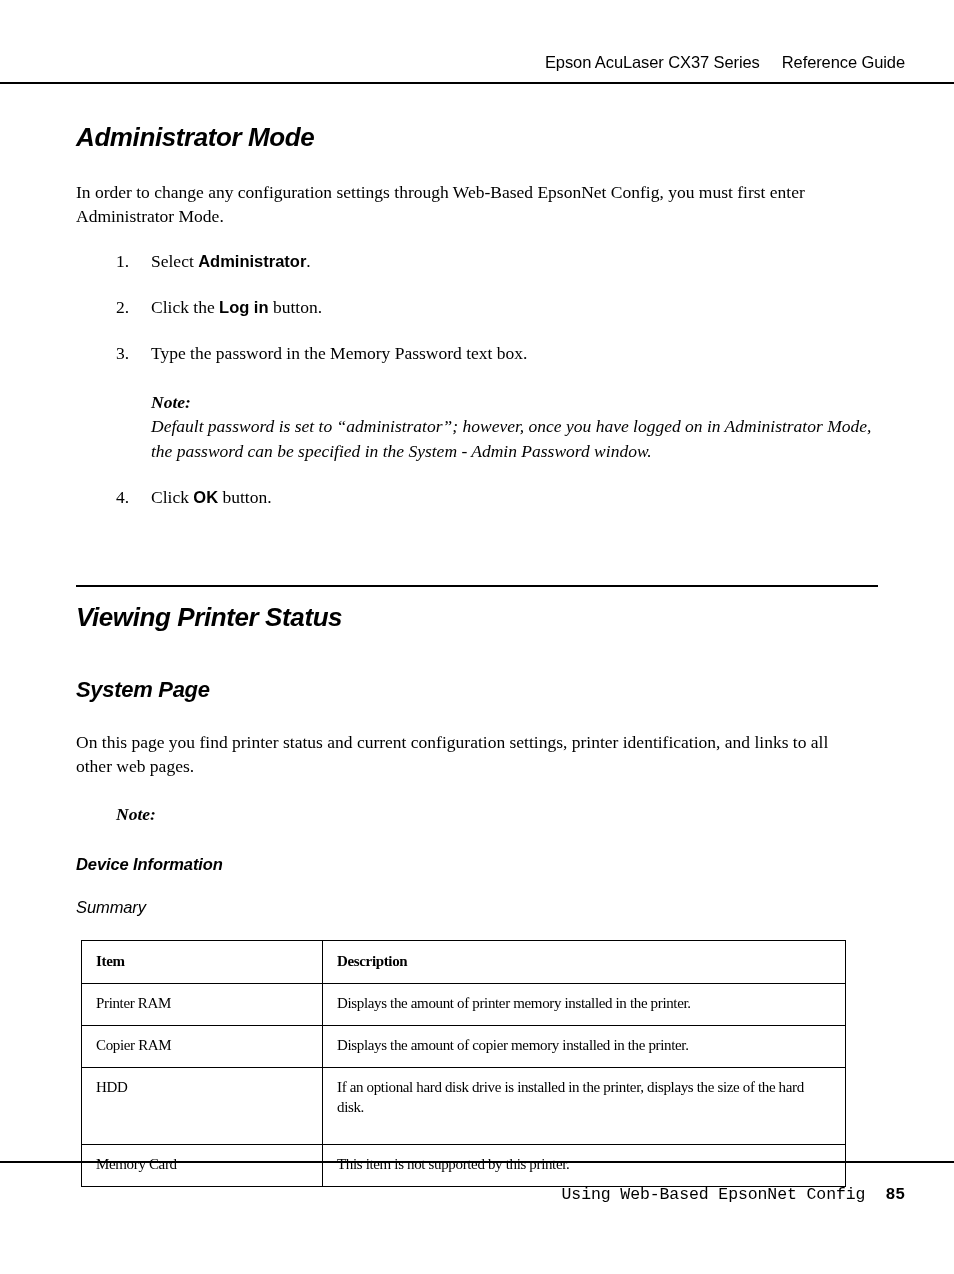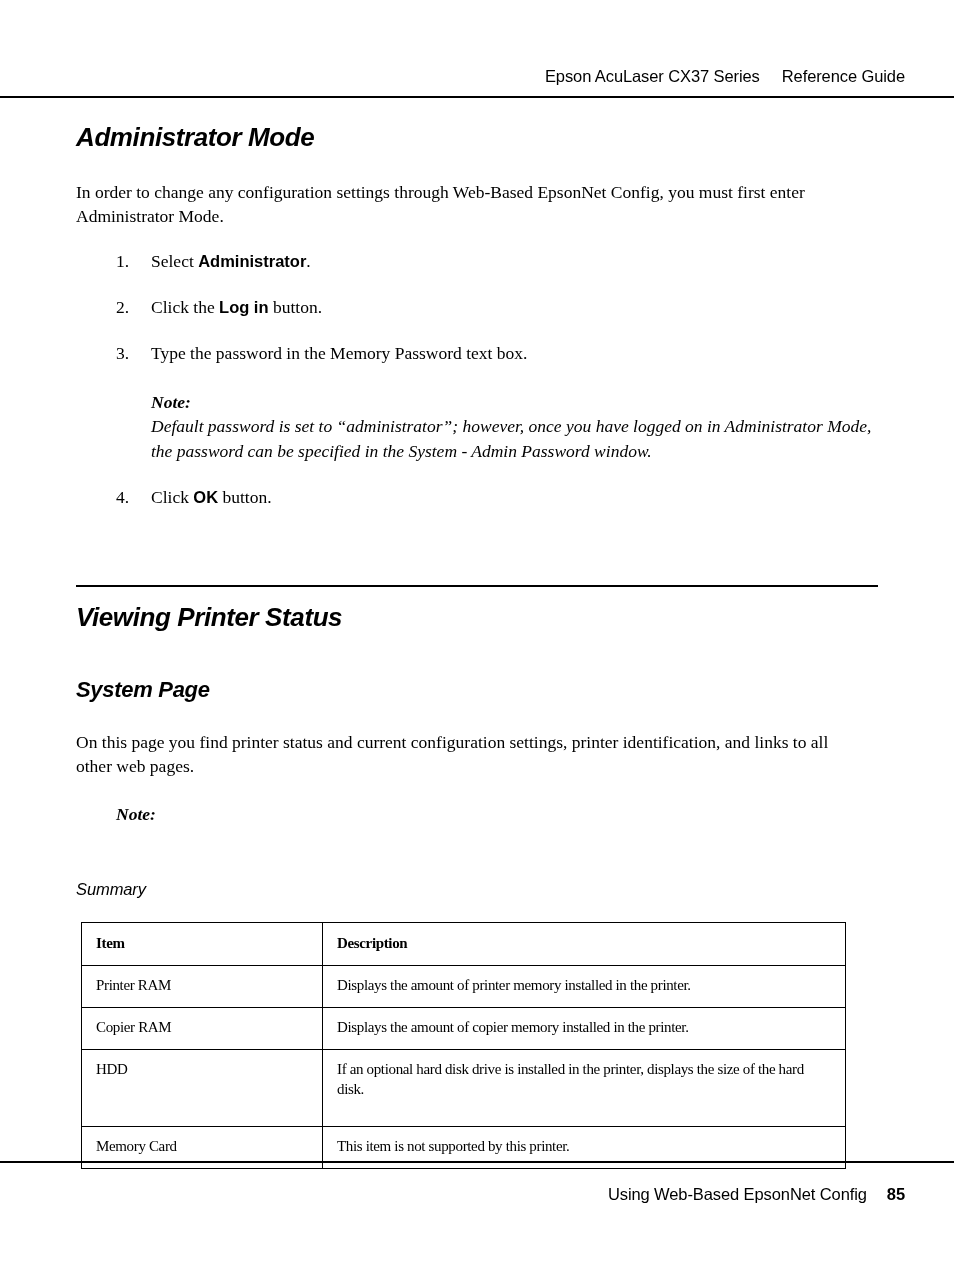--- a/index.html
+++ b/index.html
@@ -15,21 +15,21 @@
     color: #000000;
     -webkit-font-smoothing: antialiased;
   }
 
   
   .page-header {
     position: absolute;
     top: 0;
     left: 0;
     width: 954px;
-    height: 98px;
+    height: 84px;
     box-sizing: border-box;
     border-bottom: 2px solid #000;
     padding-left: 39px;
   }
   .page-header-inner {
     position: absolute;
     right: 49px;
     bottom: 10px;
     font-family: "Liberation Sans", "DejaVu Sans", sans-serif;
     font-size: 16.5px;
@@ -190,21 +190,21 @@
     top: 1161px;
     width: 954px;
     height: 113px;
     box-sizing: border-box;
     border-top: 2px solid #000;
   }
   .page-footer-inner {
     position: absolute;
     right: 49px;
     top: 22px;
-    font-family: Liberation Sans, sans-serif;
+    font-family: Liberation Mono, monospace;
     font-size: 16.5px;
     letter-spacing: -0.1px;
     white-space: nowrap;
   }
   .footer-page-num {
     font-weight: bold;
     margin-left: 20px;
   }
 </style>
 </head>
@@ -275,20 +275,21 @@
     <p class="body indent">On this page you find printer status and current configuration settings, printer identification, and links to all other web pages.</p>
 
     <div style="height:24px"></div>
 
     <div class="note">
       <span class="note-label">Note:</span>
     </div>
 
     <div style="height:29px"></div>
 
+    <h3 class="h-subsub">Device Information</h3>
 
     <div style="height:25px"></div>
 
     <h4 class="h-summary">Summary</h4>
   </div>
 
   <div style="height:24px"></div>
 
   <table class="spec">
     <colgroup>

